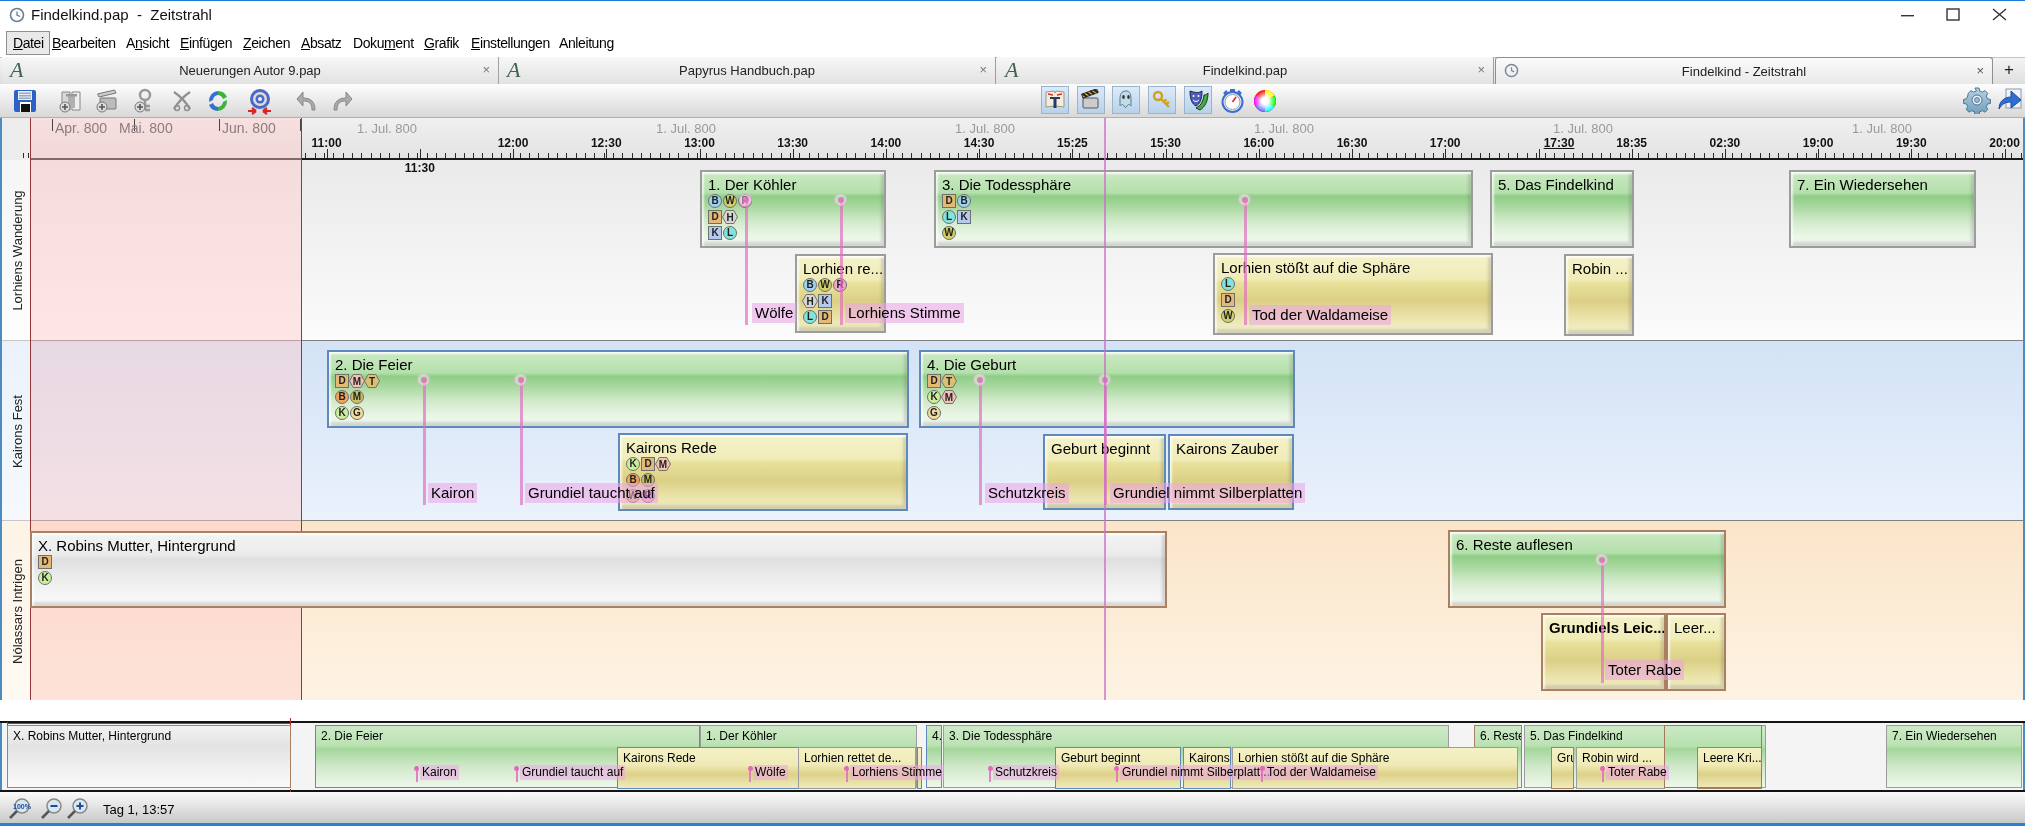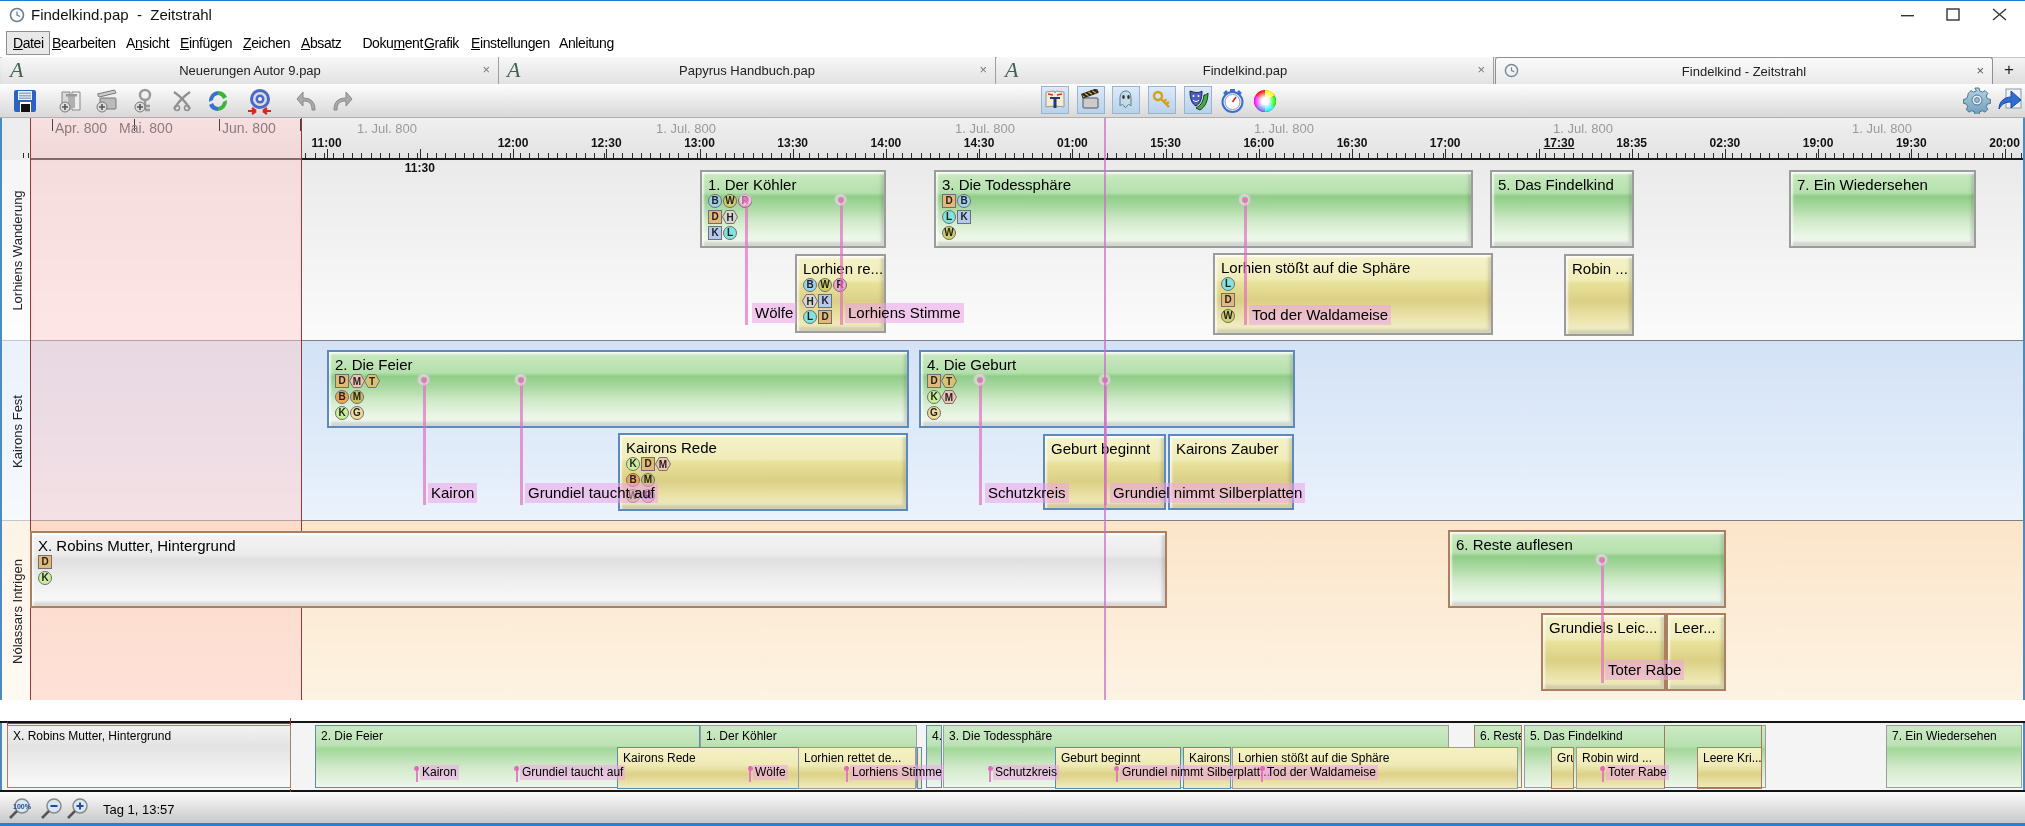--- a/index.html
+++ b/index.html
@@ -61,21 +61,21 @@
 <svg class="abs" style="left:1991px;top:8px" width="20" height="14">
       <path d="M2 1 L15 12 M15 1 L2 12" stroke="#333" stroke-width="1.4"></path>
     </svg>
 <div class="abs" style="left:6px;top:31px;width:44px;height:24px;border:1px solid #8f8f8f;background:#e9e9e9;box-sizing:border-box;"></div>
 <div class="abs menu" style="left:6px;width:44px;text-align:left;padding-left:7px;"><u>D</u>atei</div>
 <div class="abs menu" style="left:45px;width:80px;text-align:left;padding-left:7px;"><u>B</u>earbeiten</div>
 <div class="abs menu" style="left:119px;width:60px;text-align:left;padding-left:7px;">A<u>n</u>sicht</div>
 <div class="abs menu" style="left:173px;width:62px;text-align:left;padding-left:7px;"><u>E</u>infügen</div>
 <div class="abs menu" style="left:236px;width:58px;text-align:left;padding-left:7px;"><u>Z</u>eichen</div>
 <div class="abs menu" style="left:294px;width:52px;text-align:left;padding-left:7px;"><u>A</u>bsatz</div>
-<div class="abs menu" style="left:346px;width:70px;text-align:right;padding-left:7px;">Doku<u>m</u>ent</div>
+<div class="abs menu" style="left:346px;width:70px;text-align:left;padding-left:7px;">Doku<u>m</u>ent</div>
 <div class="abs menu" style="left:417px;width:47px;text-align:left;padding-left:7px;"><u>G</u>rafik</div>
 <div class="abs menu" style="left:464px;width:88px;text-align:left;padding-left:7px;"><u>E</u>instellungen</div>
 <div class="abs menu" style="left:552px;width:66px;text-align:left;padding-left:7px;">Anleitung</div>
 <div style="position:absolute;left:0;top:57px;width:2025px;height:27px;background:linear-gradient(#f4f4f4,#dedede);border-top:1px solid #c4c4c4;box-sizing:border-box;"></div>
 <div class="abs tab" style="left:2px;width:497px;">
       <span class="alogo">A</span>
       <div class="tlabel">Neuerungen Autor 9.pap</div>
       <div class="tx">×</div>
     </div>
 <div class="abs tab" style="left:499px;width:497px;">
@@ -244,21 +244,21 @@
 <div class="abs datelab" style="left:1583px;">1. Jul. 800</div>
 <div class="abs datelab" style="left:1882px;">1. Jul. 800</div>
 <div class="abs timelab" style="left:326.6px;">11:00</div>
 <div class="abs timelab" style="left:419.8px;margin-top:25px;">11:30</div>
 <div class="abs timelab" style="left:513.0px;">12:00</div>
 <div class="abs timelab" style="left:606.3px;">12:30</div>
 <div class="abs timelab" style="left:699.5px;">13:00</div>
 <div class="abs timelab" style="left:792.7px;">13:30</div>
 <div class="abs timelab" style="left:885.9px;">14:00</div>
 <div class="abs timelab" style="left:979.1px;">14:30</div>
-<div class="abs timelab" style="left:1072.4px;">01:00</div>
+<div class="abs timelab" style="left:1072.4px;">15:25</div>
 <div class="abs timelab" style="left:1165.6px;">15:30</div>
 <div class="abs timelab" style="left:1258.8px;">16:00</div>
 <div class="abs timelab" style="left:1352.0px;">16:30</div>
 <div class="abs timelab" style="left:1445.2px;">17:00</div>
 <div class="abs timelab" style="left:1559px;text-decoration:underline;">17:30</div>
 <div class="abs timelab" style="left:1631.7px;">18:35</div>
 <div class="abs timelab" style="left:1724.9px;">02:30</div>
 <div class="abs timelab" style="left:1818.1px;">19:00</div>
 <div class="abs timelab" style="left:1911.3px;">19:30</div>
 <div class="abs timelab" style="left:2004.6px;">20:00</div>
@@ -611,21 +611,21 @@
     </div>
 <div class="abs mlabel" style="left:1110px;top:483px;">Grundiel nimmt Silberplatten</div>
 <div class="abs card kcard t3b" style="left:30px;top:531px;width:1137px;height:77px;">
       <div class="ctitle" style="font-size:15px">X. Robins Mutter, Hintergrund</div>
     </div>
 <div class="chip" style="left:38px;top:555px;background:#e4b877;">D</div>
     <div class="chip cc" style="left:38px;top:571px;background:#c9ef9b;">K</div>
 <div class="abs card gcard t3b" style="left:1448px;top:530px;width:278px;height:78px;">
       <div class="ctitle" style="font-size:15px">6. Reste auflesen</div>
     </div>
-<div class="abs card ycard t3b" style="left:1541px;top:613px;width:125px;height:78px;">
+<div class="abs card ycard t3b" style="left:1541px;top:613px;width:125px;height:78px;font-weight:bold;">
       <div class="ctitle" style="font-size:15px">Grundiels Leic...</div>
     </div>
 <div class="abs card ycard t3b" style="left:1666px;top:613px;width:60px;height:78px;">
       <div class="ctitle" style="font-size:15px">Leer...</div>
     </div>
 <div class="abs mline" style="left:1601px;top:559px;height:124px;"></div>
 <div class="abs mdot" style="left:1595px;top:553px;">
       <i></i>
     </div>
 <div class="abs mlabel" style="left:1605px;top:660px;">Toter Rabe</div>

